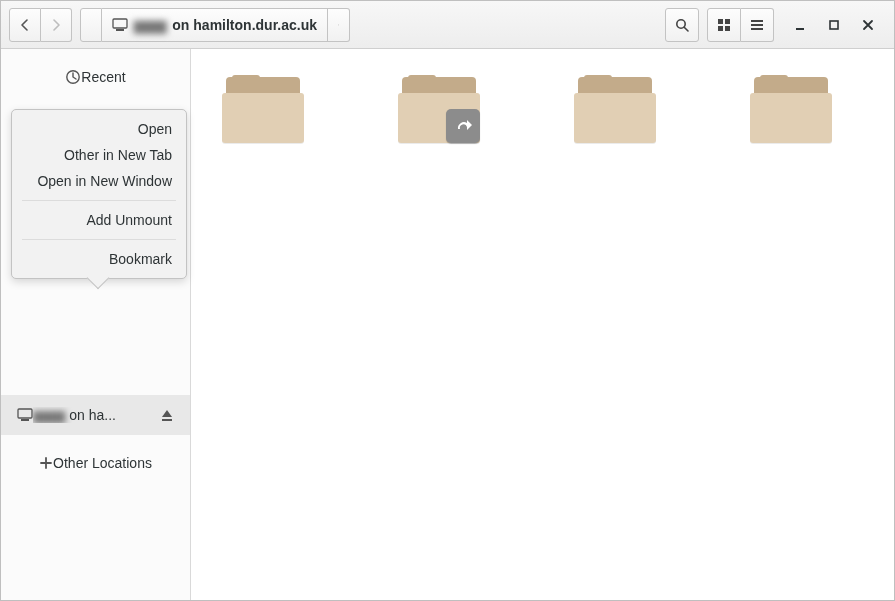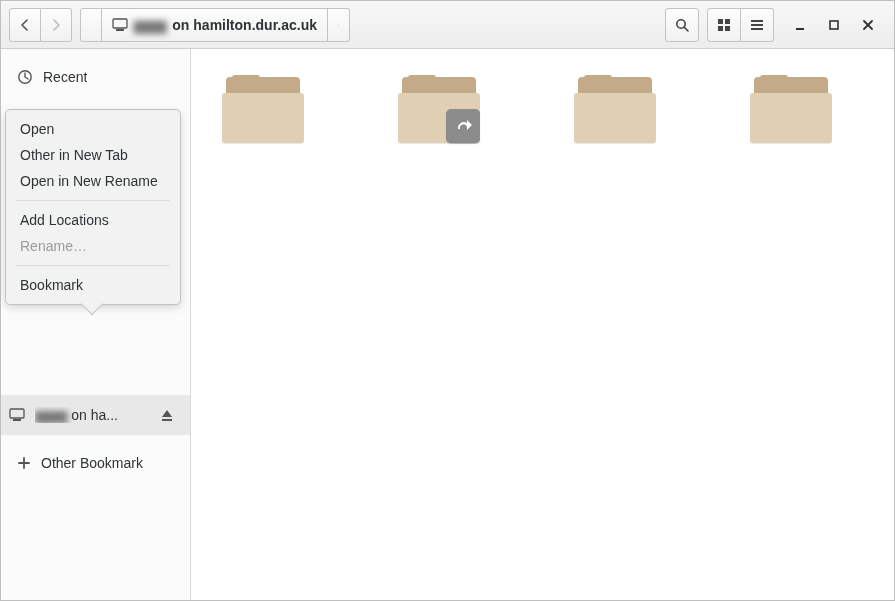--- a/index.html
+++ b/index.html
@@ -17,34 +17,34 @@
   .path-bar .path-seg { border-radius: 0; }
   .path-bar .path-seg:first-child { border-top-left-radius: 3px; border-bottom-left-radius: 3px; }
   .path-bar .path-seg:last-child  { border-top-right-radius: 3px; border-bottom-right-radius: 3px; }
   .path-bar .path-seg + .path-seg { border-left: none; }
   .path-drop { width: 22px; justify-content: center; }
   .spacer { flex: 1; }
   .win-controls { display: flex; gap: 18px; padding: 0 10px; }
   .win-ctl { width: 16px; height: 16px; display: flex; align-items: center; justify-content: center; }
   .body { flex: 1; display: flex; min-height: 0; position: relative; }
   .sidebar { width: 190px; border-right: 1px solid #d9d9d9; background: #fbfbfb; display: flex; flex-direction: column; padding-top: 8px; }
-  .side-item { height: 40px; display: flex; align-items: center; gap: 10px; padding: 0 16px; color: #2e3436; }
-  .side-item.selected { background: #e8e8e8; padding-left: 8px; }
+  .side-item { height: 40px; display: flex; align-items: center; gap: 0; padding: 0 16px; color: #2e3436; justify-content: center; }
+  .side-item.selected { background: #e8e8e8; }
   .side-item .eject { margin-left: auto; }
   .side-label { white-space: nowrap; overflow: hidden; text-overflow: ellipsis; }
   .blurred { filter: blur(3px); color:#777; }
   .content { flex: 1; background: #ffffff; position: relative; padding: 28px 24px; }
   .grid { display: flex; gap: 80px; }
   .folder { width: 96px; display: flex; flex-direction: column; align-items: center; gap: 6px; }
   .folder-icon { width: 82px; height: 66px; position: relative; }
   .folder-back { position:absolute; left:4px; top:0; width:74px; height:54px; background:#c3ab8a; border-radius:4px 4px 2px 2px; }
   .folder-tab  { position:absolute; left:10px; top:-2px; width:28px; height:14px; background:#c3ab8a; border-radius:3px 3px 0 0; }
   .folder-front{ position:absolute; left:0; top:16px; width:82px; height:50px; background:#e1cfb4; border-radius:3px; box-shadow: 0 1px 0 rgba(0,0,0,.08); }
   .overlay-badge { position:absolute; right:0; bottom:0; width:34px; height:34px; background:#8c8c8c; border-radius:5px; display:flex; align-items:center; justify-content:center; box-shadow: 0 1px 1px rgba(0,0,0,.25); }
-  .context-menu { position: absolute; left: 4px; top: 60px; width: 176px; background: #f2f2f2; border: 1px solid #c3c3c3; border-radius: 5px; box-shadow: 0 3px 8px rgba(0,0,0,.15); z-index: 10; padding: 6px 0; }
+  .context-menu { position: absolute; left: 10px; top: 60px; width: 176px; background: #f2f2f2; border: 1px solid #c3c3c3; border-radius: 5px; box-shadow: 0 3px 8px rgba(0,0,0,.15); z-index: 10; padding: 6px 0; text-align: right; }
   .menu-item { padding: 5px 14px; font-size: 14px; }
   .menu-item.disabled{ color:#9a9a9a; }
   .menu-sep { height:1px; background:#dcdcdc; margin:6px 10px; }
   .menu-arrow { position:absolute; left:78px; bottom:-8px; width:16px; height:16px; background:#f2f2f2; border-right:1px solid #c3c3c3; border-bottom:1px solid #c3c3c3; transform: rotate(45deg); }
   .sidebar-gap { flex: 0 0 258px; }
   svg { display:block; }
 </style>
 </head>
 <body>
 
@@ -176,21 +176,21 @@
       </div>
 
       <div style="height:8px"></div>
 
       <div class="side-item">
         <span>
           <svg width="14" height="14" viewBox="0 0 14 14">
               <path d="M7 2 V12 M2 7 H12" stroke="#555" stroke-width="1.8" stroke-linecap="round"></path>
             </svg>
         </span>
-        <span class="side-label">Other Bookmark</span>
+        <span class="side-label">Other Locations</span>
       </div>
     </div>
 
     <div class="content">
       <div class="grid">
         <div class="folder">
           <div class="folder-icon">
             <div class="folder-tab"></div>
               <div class="folder-back"></div>
               <div class="folder-front"></div>
@@ -221,23 +221,22 @@
               <div class="folder-back"></div>
               <div class="folder-front"></div>
           </div>
         </div>
       </div>
     </div>
 
     <div class="context-menu">
       <div class="menu-item">Open</div>
       <div class="menu-item">Other in New Tab</div>
-      <div class="menu-item">Open in New Rename</div>
+      <div class="menu-item">Open in New Window</div>
       <div class="menu-sep"></div>
-      <div class="menu-item">Add Locations</div>
-      <div class="menu-item disabled">Rename…</div>
+      <div class="menu-item">Add Unmount</div>
       <div class="menu-sep"></div>
       <div class="menu-item">Bookmark</div>
       <div class="menu-arrow"></div>
     </div>
 
   </div>
 </div>
 
 </body></html>

